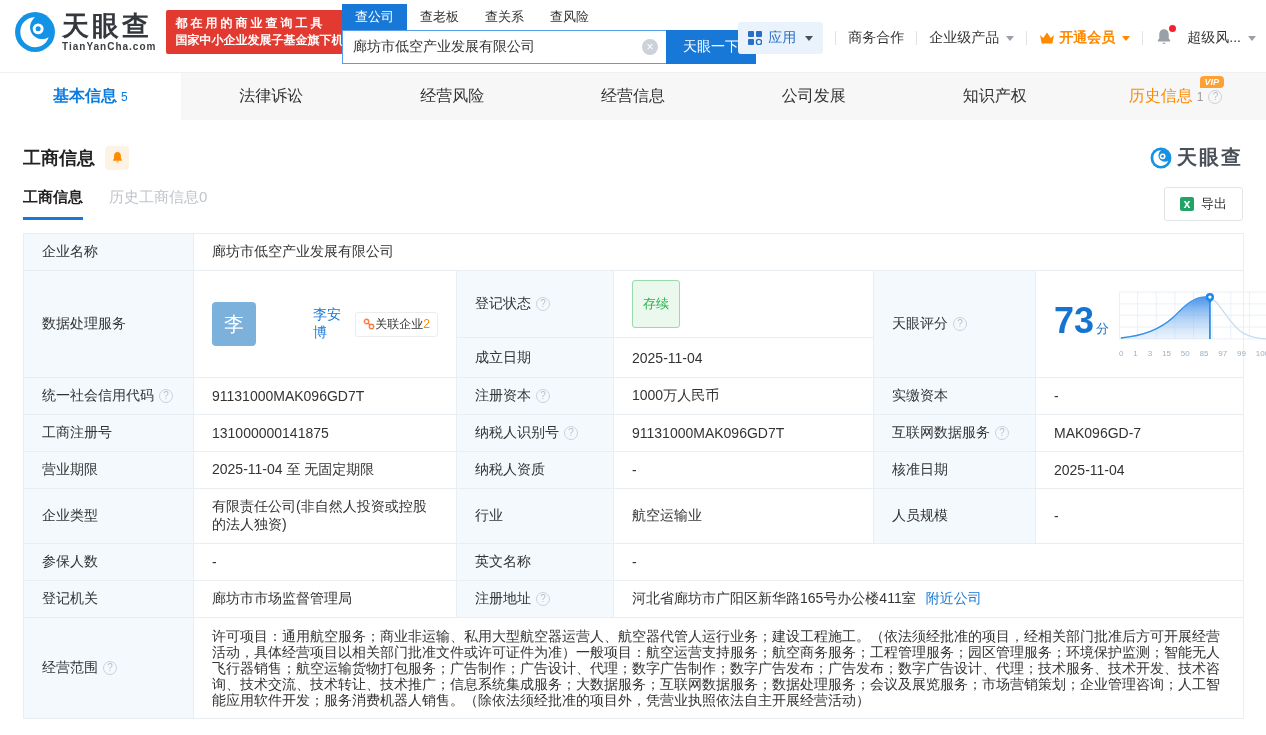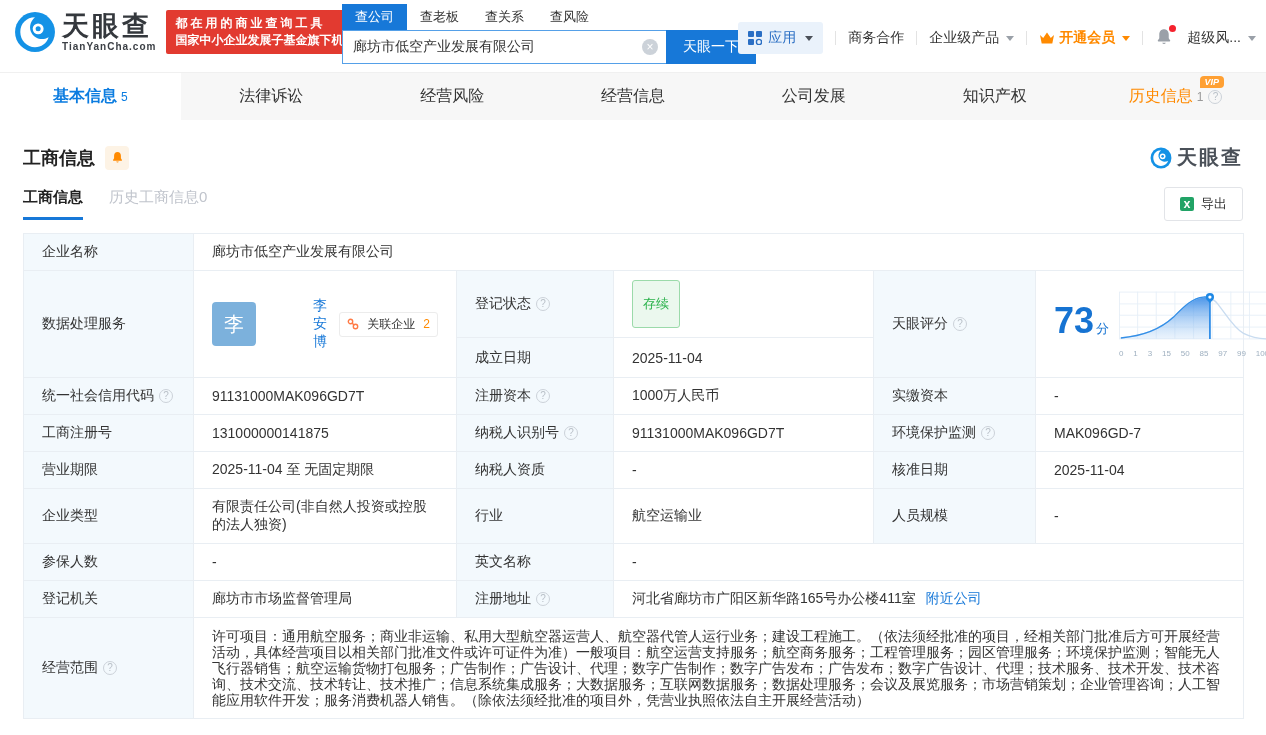--- a/index.html
+++ b/index.html
@@ -83,21 +83,21 @@
 
   
   table.info { width: 1220px; border-collapse: collapse; table-layout: fixed; margin-top: 12px; }
   .info td { border: 1px solid #e9eef3; font-size: 14px; padding: 9px 18px; color: #333; vertical-align: middle; word-break: break-all; }
   .info td.lbl { background: #f3f9fd; word-break: keep-all; }
   .info tr.sub td { height: 40px; }
   .rep { display: flex; align-items: center; gap: 10px; }
   .avatar { width: 44px; height: 44px; background: #7cb1dc; border-radius: 4px; color: #fff;
     font-size: 20px; display: flex; align-items: center; justify-content: center; flex: none; cursor: pointer; }
   .link { color: #1778d8; cursor: pointer; }
-  .rel-badge { display: inline-flex; align-items: center; gap: 8px; border: 1px solid #ececec;
+  .rel-badge { display: inline-flex; align-items: center; gap: 0; border: 1px solid #ececec;
     border-radius: 3px; padding: 3px 7px; font-size: 12px; color: #333; cursor: pointer; white-space: nowrap; }
   .rel-count { color: #ff8a00; }
   .status-badge { display: inline-block; background: #ebf8ee; border: 1px solid #9bdaaa; color: #2bb24c;
     border-radius: 3px; padding: 14px 10px; font-size: 13px; }
   .score-wrap { display: flex; align-items: center; gap: 10px; }
   .score-num { color: #1673d2; font-weight: bold; font-size: 36px; line-height: 39px; white-space: nowrap; }
   .score-num small { font-size: 13px; font-weight: normal; margin-left: 2px; }
   .score-chart { width: 150px; }
   .ticks { display: flex; justify-content: space-between; width: 150px; font-size: 8px; color: #9fb0c0; margin-top: 1px; }
   td.scope-val { line-height: 16px; padding: 10px 18px; }
@@ -349,21 +349,21 @@
       </tr>
 
       <tr>
         <td class="lbl">工商注册号</td>
         <td class="val">131000000141875</td>
         <td class="lbl">
           <span>纳税人识别号</span><span class="help"></span>
         </td>
         <td class="val">91131000MAK096GD7T</td>
         <td class="lbl">
-          <span>环境保护监测</span><span class="help"></span>
+          <span>互联网数据服务</span><span class="help"></span>
         </td>
         <td class="val">MAK096GD-7</td>
       </tr>
 
       <tr>
         <td class="lbl">营业期限</td>
         <td class="val">2025-11-04 至 无固定期限</td>
         <td class="lbl">纳税人资质</td>
         <td class="val">-</td>
         <td class="lbl">核准日期</td>

